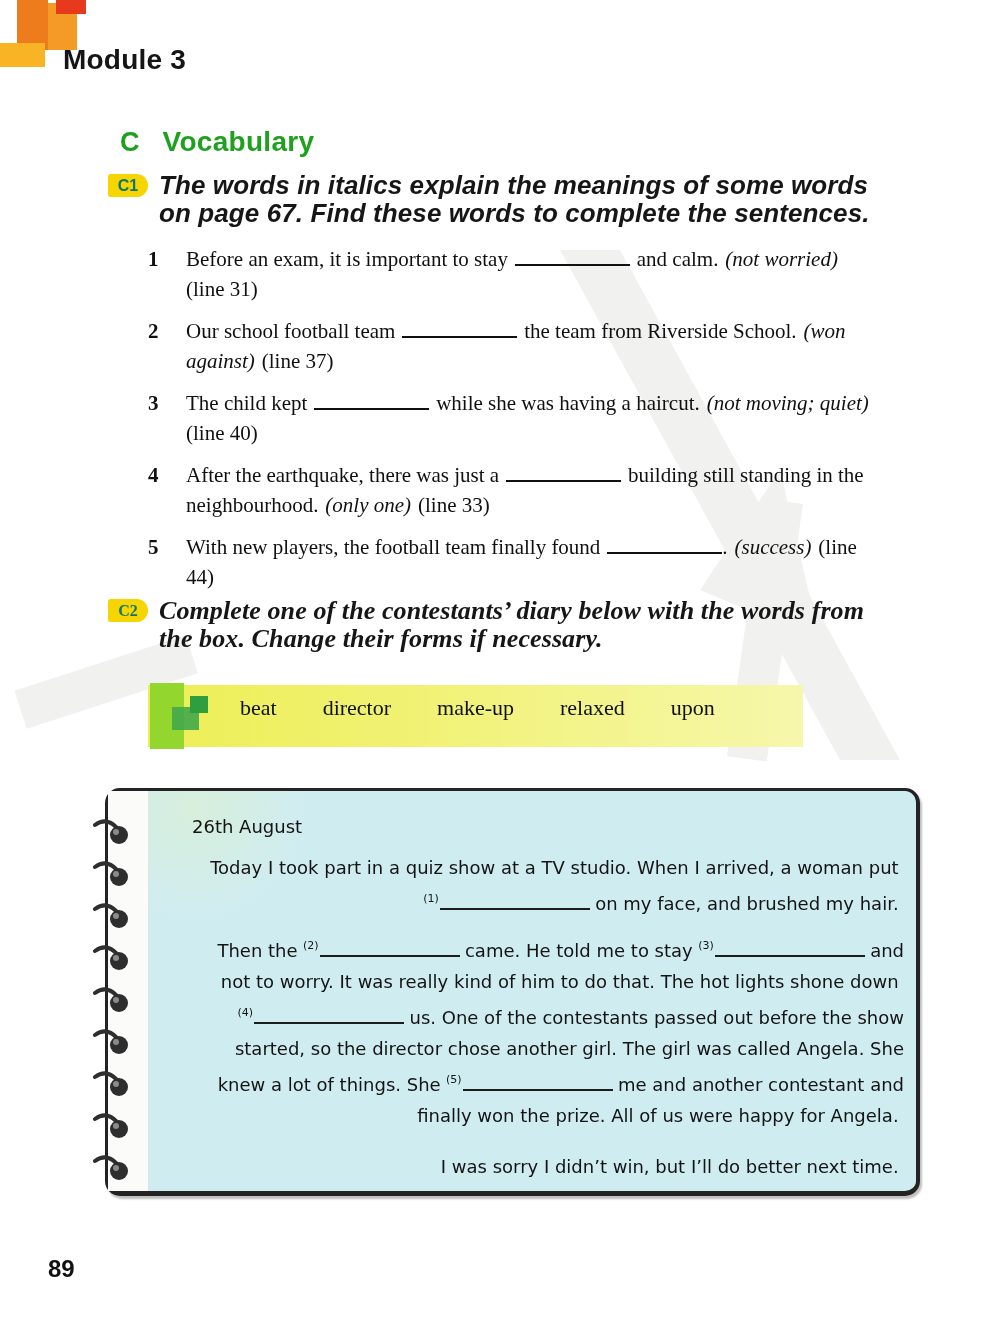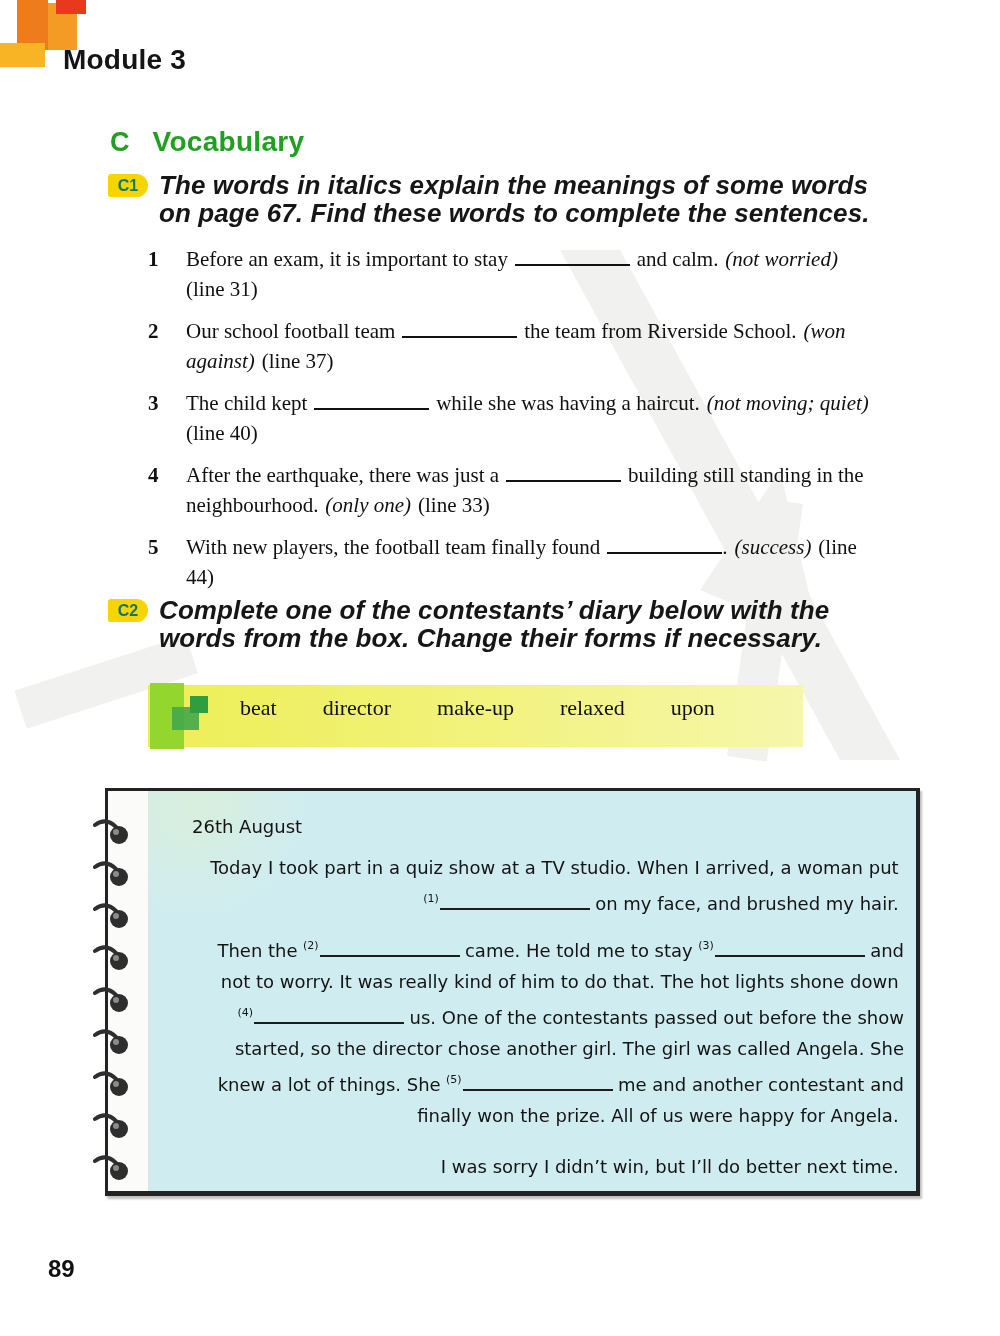--- a/index.html
+++ b/index.html
@@ -13,21 +13,21 @@
   .sq{position:absolute;}
   .sq-darkorange{left:17px;top:0;width:31px;height:50px;background:#ee7c1d;}
   .sq-orange{left:48px;top:3px;width:29px;height:47px;background:#f49b25;}
   .sq-red{left:56px;top:0;width:30px;height:14px;background:#e73a1c;}
   .sq-yellow{left:0;top:43px;width:45px;height:24px;background:#f8b424;}
   .module-label{
     position:absolute;left:63px;top:44px;font-size:28px;font-weight:600;color:#151515;
     letter-spacing:.2px;
   }
   
-  .section-heading{position:absolute;left:110px;top:126px;color:#1ea11e;font-weight:bold;}
+  .section-heading{position:absolute;left:120px;top:126px;color:#1ea11e;font-weight:bold;}
   .section-heading .letter{font-size:27px;margin-right:23px;}
   .section-heading .title{font-size:28px;letter-spacing:.3px;}
   
   .ex-row{position:absolute;left:108px;width:800px;display:flex;align-items:flex-start;}
   .badge{
     flex:0 0 auto;width:40px;height:23px;margin-top:2px;margin-right:11px;
     background:#f6d500;border-radius:3px 12px 12px 3px;
     display:flex;align-items:center;justify-content:center;
     color:#0f766e;font-weight:bold;font-size:16px;
   }
@@ -58,21 +58,21 @@
   .wb-green-sq2{position:absolute;left:42px;top:11px;width:18px;height:17px;background:#2f9e3f;}
   .wb-words{
     position:absolute;left:92px;top:0;height:46px;display:flex;align-items:center;
     font-family:"Liberation Serif",serif;font-size:22px;color:#111;
   }
   .wb-words span{margin-right:46px;}
   
   .note{
     position:absolute;left:105px;top:788px;width:808px;height:400px;
     background:#cfecf1;border:3px solid #232323;border-right-width:4px;border-bottom-width:5px;
-    border-radius:0;box-shadow:2px 3px 2px rgba(0,0,0,.25);
+    border-radius:15px;box-shadow:2px 3px 2px rgba(0,0,0,.25);
   }
   .note-margin{
     position:absolute;left:0;top:0;bottom:0;width:40px;background:#fbfbfa;
     border-right:1px solid #e2e2dd;
   }
   .note-tint{
     position:absolute;left:40px;top:0;right:0;bottom:0;
     background:radial-gradient(circle at 6% 4%, #d8efdc 0%, rgba(216,239,220,0) 14%);
   }
   .ring{position:absolute;left:-16px;width:42px;height:30px;}
@@ -134,21 +134,21 @@
   <div class="item">
     <span class="inum">4</span>
     <p class="itext"><span>After the earthquake, there was just a</span><span class="blank"></span><span>building still standing in the neighbourhood.</span><i class="hint">(only one)</i><span>(line 33)</span></p>
   </div>
   <div class="item">
     <span class="inum">5</span>
     <p class="itext"><span>With new players, the football team finally found</span><span class="blank tight"></span><span>.</span><i class="hint">(success)</i><span>(line 44)</span></p>
   </div>
 </div>
 
-<div class="ex-row" style="top:597px;">
+<div class="ex-row" style="top:597px;font-family:Liberation Serif, serif;">
   <div class="badge">C2</div>
   <p class="instruction">Complete one of the contestants’ diary below with the words from the box. Change their forms if necessary.</p>
 </div>
 
 <div class="word-box">
   <div class="wb-green-bar"></div>
   <div class="wb-green-sq1"></div>
   <div class="wb-green-sq2"></div>
   <div class="wb-words">
     <span>beat</span>

